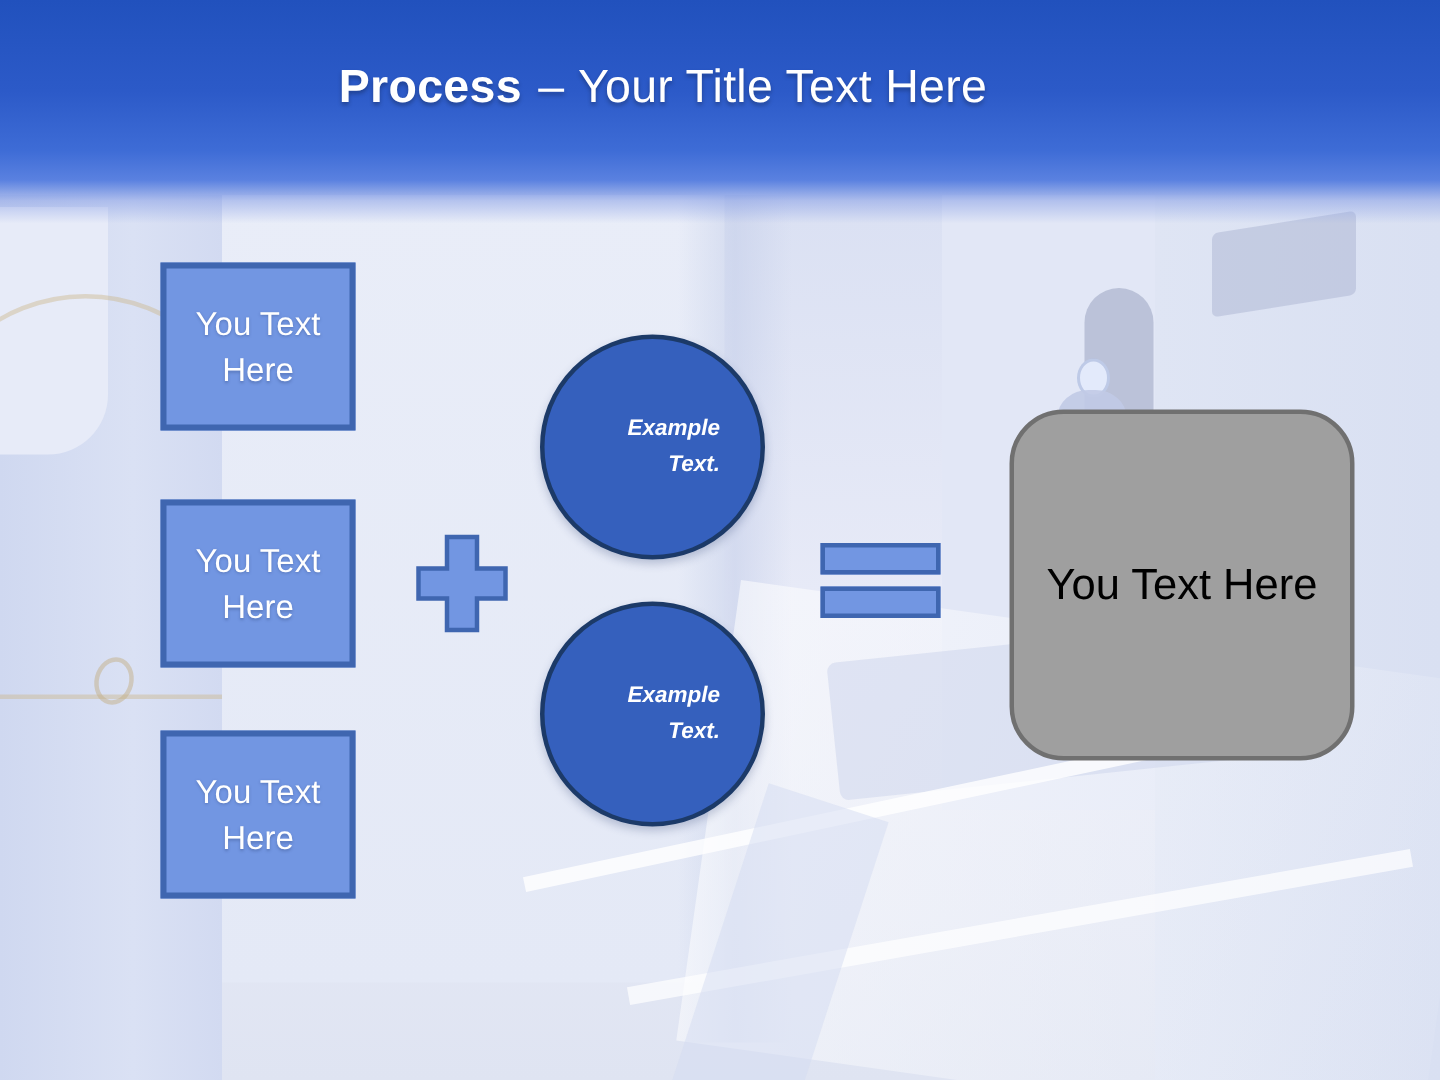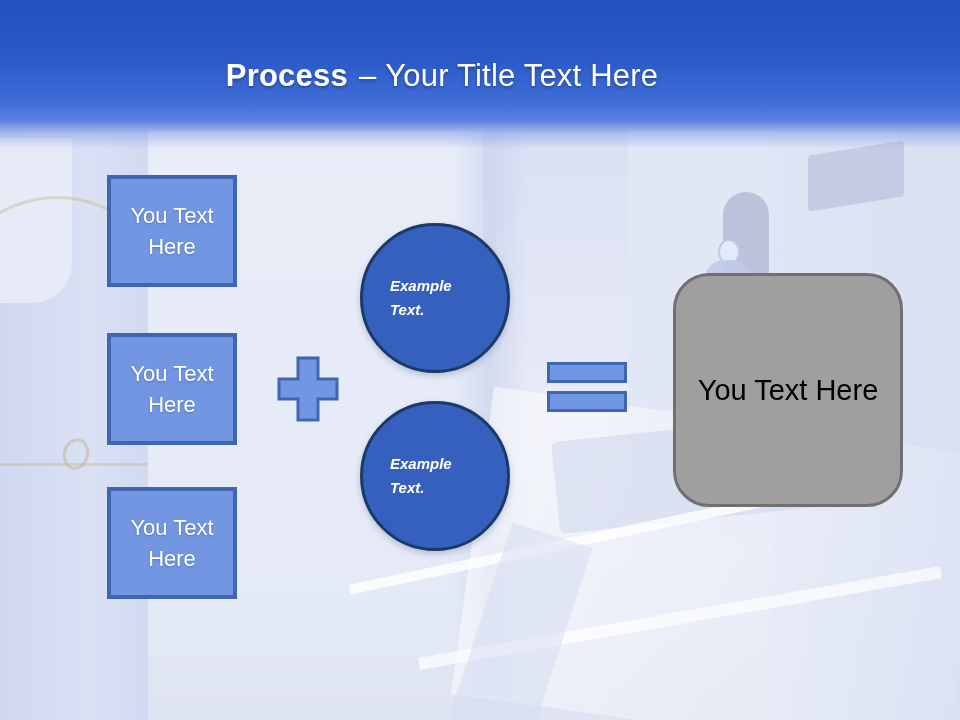--- a/index.html
+++ b/index.html
@@ -26,40 +26,40 @@
   .bg-person-body{left:705px;top:260px;width:46px;height:40px;background:rgba(193,202,229,.9);border-radius:45% 45% 18% 18%;}
   .bg-path-light{left:470px;top:420px;width:500px;height:310px;background:linear-gradient(100deg,rgba(255,255,255,.55),rgba(231,236,248,.15));transform:rotate(8deg);}
   .bg-step-block{left:555px;top:428px;width:270px;height:92px;background:rgba(203,211,236,.5);transform:rotate(-6deg);border-radius:6px;}
   .bg-step-edge1{left:345px;top:540px;width:430px;height:10px;background:rgba(255,255,255,.8);transform:rotate(-12deg);}
   .bg-step-edge2{left:415px;top:612px;width:530px;height:12px;background:rgba(255,255,255,.7);transform:rotate(-10deg);}
   .bg-streak{left:478px;top:530px;width:84px;height:210px;background:rgba(211,219,241,.5);transform:rotate(18deg);}
 
   
   .header{left:0;top:0;width:960px;height:152px;
     background:linear-gradient(180deg,var(--header-top,#2151bd) 0%,#2c5ac8 40%,#3e6cd6 66%,#5a81e0 79%,rgba(137,160,230,.55) 88%,rgba(190,205,240,0) 98%);}
-  .title{left:0;top:58px;width:884px;text-align:center;color:var(--title-color,#fff);
+  .title{left:0;top:40px;width:884px;text-align:center;color:var(--title-color,#fff);
     font-size:31px;letter-spacing:.2px;text-shadow:0 2px 3px rgba(0,0,0,.28);}
   .title .em{position:static;font-weight:bold;}
   .title .sep{position:static;margin:0 9px 0 11px;}
   .title .rest{position:static;font-weight:normal;}
 
   
   .inbox{left:107px;width:130px;height:112px;background:var(--shape-fill,#7296e2);
     border:4px solid var(--shape-border,#3f66b0);display:flex;align-items:center;justify-content:center;
     color:#fff;font-size:22px;line-height:1.42;text-align:center;text-shadow:0 1px 2px rgba(40,60,110,.35);}
   .inbox span{position:static;width:100px;}
   .inbox.b1{top:175px;} .inbox.b2{top:333px;} .inbox.b3{top:487px;}
 
   .plus-wrap{left:277px;top:356px;width:62px;height:66px;}
   .plus-wrap svg{position:static;display:block;}
 
   .circle{left:360px;width:150px;height:150px;border-radius:50%;
     background:var(--circle-fill,#3560bd);border:3px solid var(--circle-border,#1c3a68);
     display:flex;align-items:center;justify-content:center;color:#fff;
-    font-size:15px;font-weight:bold;font-style:italic;text-align:left;line-height:1.6;
+    font-size:15px;font-weight:bold;font-style:italic;text-align:right;line-height:1.6;
     box-shadow:0 3px 6px rgba(40,60,110,.25);}
   .circle span{position:static;width:90px;}
   .circle.c1{top:223px;} .circle.c2{top:401px;}
 
   .eqbar{left:547px;width:80px;height:21px;background:var(--shape-fill,#7296e2);
     border:3px solid var(--shape-border,#3f66b0);}
   .eqbar.e1{top:362px;} .eqbar.e2{top:391px;}
 
   .result{left:673px;top:273px;width:230px;height:234px;border-radius:36px;
     background:var(--result-fill,#9f9f9f);border:3px solid var(--result-border,#707070);

